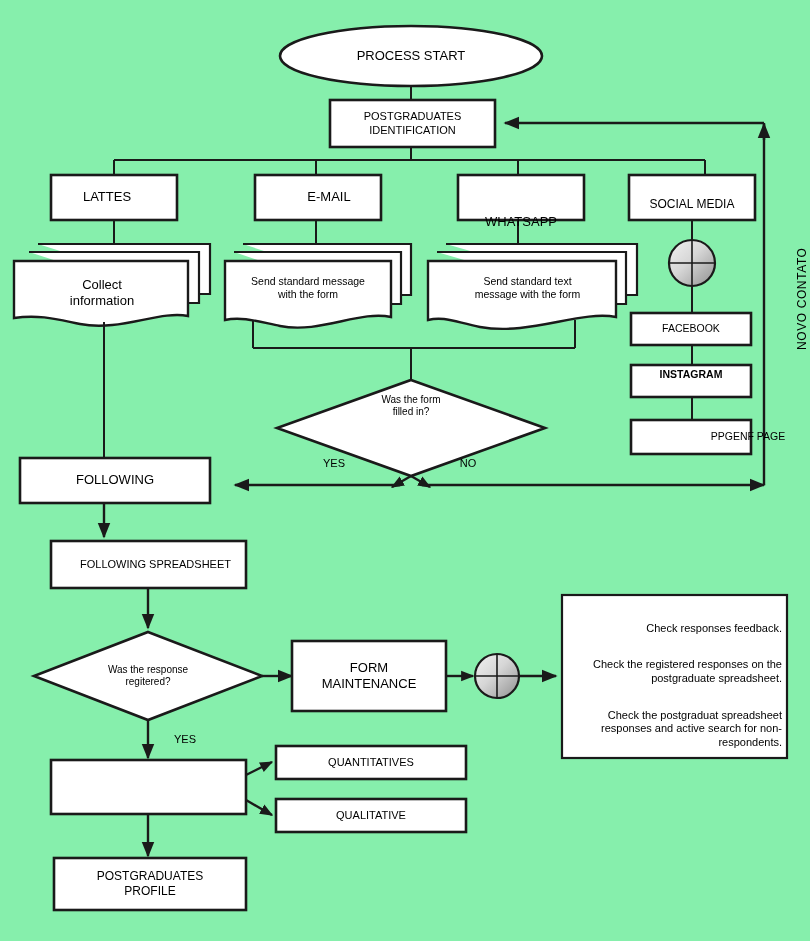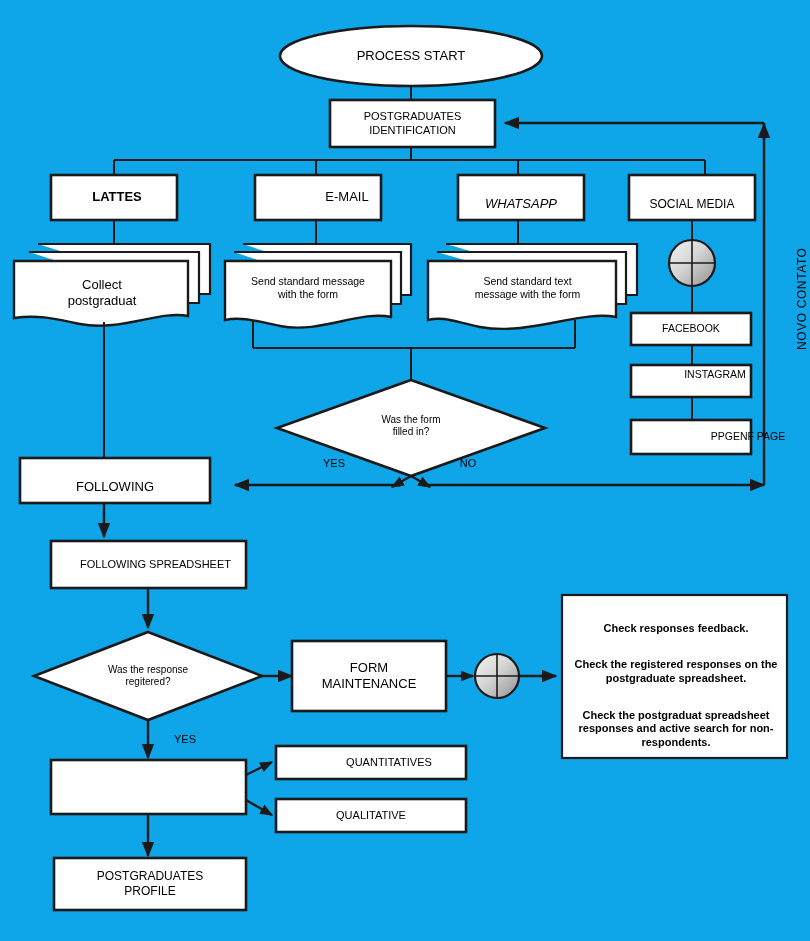--- a/index.html
+++ b/index.html
@@ -9,43 +9,42 @@
     background: #ffffff;
   }
   body {
     font-family: "Liberation Sans", sans-serif;
     color: #000000;
   }
   #canvas {
     position: relative;
     width: 810px;
     height: 941px;
-    background: #0ea5e9;
+    background: #86efac;
     overflow: hidden;
   }
   #canvas svg {
     position: absolute;
     left: 0;
     top: 0;
   }
   .lbl {
     position: absolute;
     display: flex;
     align-items: center;
     justify-content: center;
     text-align: center;
     line-height: 1.25;
     white-space: pre-line;
     pointer-events: none;
   }
   .lbl-left {
     justify-content: flex-start;
-    text-align: center;
+    text-align: right;
     align-items: flex-start;
-    font-weight: bold;
   }
   .t13 { font-size: 13px; }
   .t12 { font-size: 12px; }
   .t11 { font-size: 11px; }
   .t10 { font-size: 10px; }
   .t105 { font-size: 10.5px; }
   .vert {
     position: absolute;
     transform-origin: 0 0;
     font-size: 12px;
@@ -186,66 +185,66 @@
       <rect x="54" y="858" width="192" height="52" fill="#ffffff"></rect>
 
     </g>
   </svg>
 
   <div class="lbl t13" style="left:280px; top:41px; width:262px; height:30px;">PROCESS START</div>
 
   <div class="lbl t11" style="left:330px; top:100px; width:165px; height:47px;">POSTGRADUATES
 IDENTIFICATION</div>
 
-  <div class="lbl t13" style="left:61px; top:175px; width:112px; height:45px;font-weight:bold;">LATTES</div>
-
-  <div class="lbl t13" style="left:255px; top:175px; width:148px; height:45px;padding-left:18px;">E-MAIL</div>
-
-  <div class="lbl t13" style="left:458px; top:175px; width:126px; height:59px;font-style:italic;">WHATSAPP</div>
+  <div class="lbl t13" style="left:51px; top:175px; width:112px; height:45px;">LATTES</div>
+
+  <div class="lbl t13" style="left:255px; top:175px; width:148px; height:45px;">E-MAIL</div>
+
+  <div class="lbl t13" style="left:458px; top:193px; width:126px; height:59px;">WHATSAPP</div>
 
   <div class="lbl t12" style="left:629px; top:175px; width:126px; height:59px;">SOCIAL MEDIA</div>
 
   <div class="lbl t13" style="left:16px; top:268px; width:172px; height:50px;">Collect
-postgraduat</div>
+information</div>
 
   <div class="lbl t105" style="left:228px; top:266px; width:160px; height:44px;">Send standard message
 with the form</div>
 
   <div class="lbl t105" style="left:440px; top:266px; width:175px; height:44px;">Send standard text
 message with the form</div>
 
   <div class="lbl t105" style="left:631px; top:313px; width:120px; height:32px;border-radius:13px;">FACEBOOK</div>
 
-  <div class="lbl t105" style="left:655px; top:365px; width:120px; height:20px;">INSTAGRAM</div>
+  <div class="lbl t105" style="left:631px; top:365px; width:120px; height:20px;font-weight:bold;">INSTAGRAM</div>
 
   <div class="lbl t105" style="left:658px; top:420px; width:132px; height:34px;margin-left:24px;">PPGENF PAGE</div>
 
-  <div class="lbl t10" style="left:346px; top:406px; width:130px; height:40px;">Was the form
+  <div class="lbl t10" style="left:346px; top:386px; width:130px; height:40px;">Was the form
 filled in?</div>
 
   <div class="lbl t11" style="left:300px; top:455px; width:68px; height:18px;">YES</div>
 
   <div class="lbl t11" style="left:438px; top:455px; width:60px; height:18px;">NO</div>
 
   <div class="vert" style="left:795px; top:350px; transform: rotate(-90deg);">NOVO CONTATO</div>
 
-  <div class="lbl t13" style="left:20px; top:458px; width:190px; height:45px;margin-top:7px;">FOLLOWING</div>
+  <div class="lbl t13" style="left:20px; top:458px; width:190px; height:45px;">FOLLOWING</div>
 
   <div class="lbl t11" style="left:51px; top:541px; width:209px; height:47px;">FOLLOWING SPREADSHEET</div>
 
   <div class="lbl t10" style="left:83px; top:656px; width:130px; height:40px;">Was the response
 regitered?</div>
 
   <div class="lbl t11" style="left:160px; top:731px; width:50px; height:18px;">YES</div>
 
   <div class="lbl t13" style="left:292px; top:641px; width:154px; height:70px;">FORM
 MAINTENANCE</div>
 
 
-  <div class="lbl t11" style="left:276px; top:746px; width:190px; height:33px;padding-left:18px;">QUANTITATIVES</div>
+  <div class="lbl t11" style="left:276px; top:746px; width:190px; height:33px;">QUANTITATIVES</div>
 
   <div class="lbl t11" style="left:276px; top:799px; width:190px; height:33px;">QUALITATIVE</div>
 
   <div class="lbl t12" style="left:54px; top:858px; width:192px; height:52px;">POSTGRADUATES
 PROFILE</div>
 
   <div class="lbl lbl-left t11" style="left:570px; top:608px; width:212px; height:140px; display:block;">
     <p class="notes-line">Check responses feedback.</p>
     <p class="notes-line">Check the registered responses on the postgraduate spreadsheet.</p>
     <p class="notes-line">Check the postgraduat spreadsheet responses and active search for non-respondents.</p>

